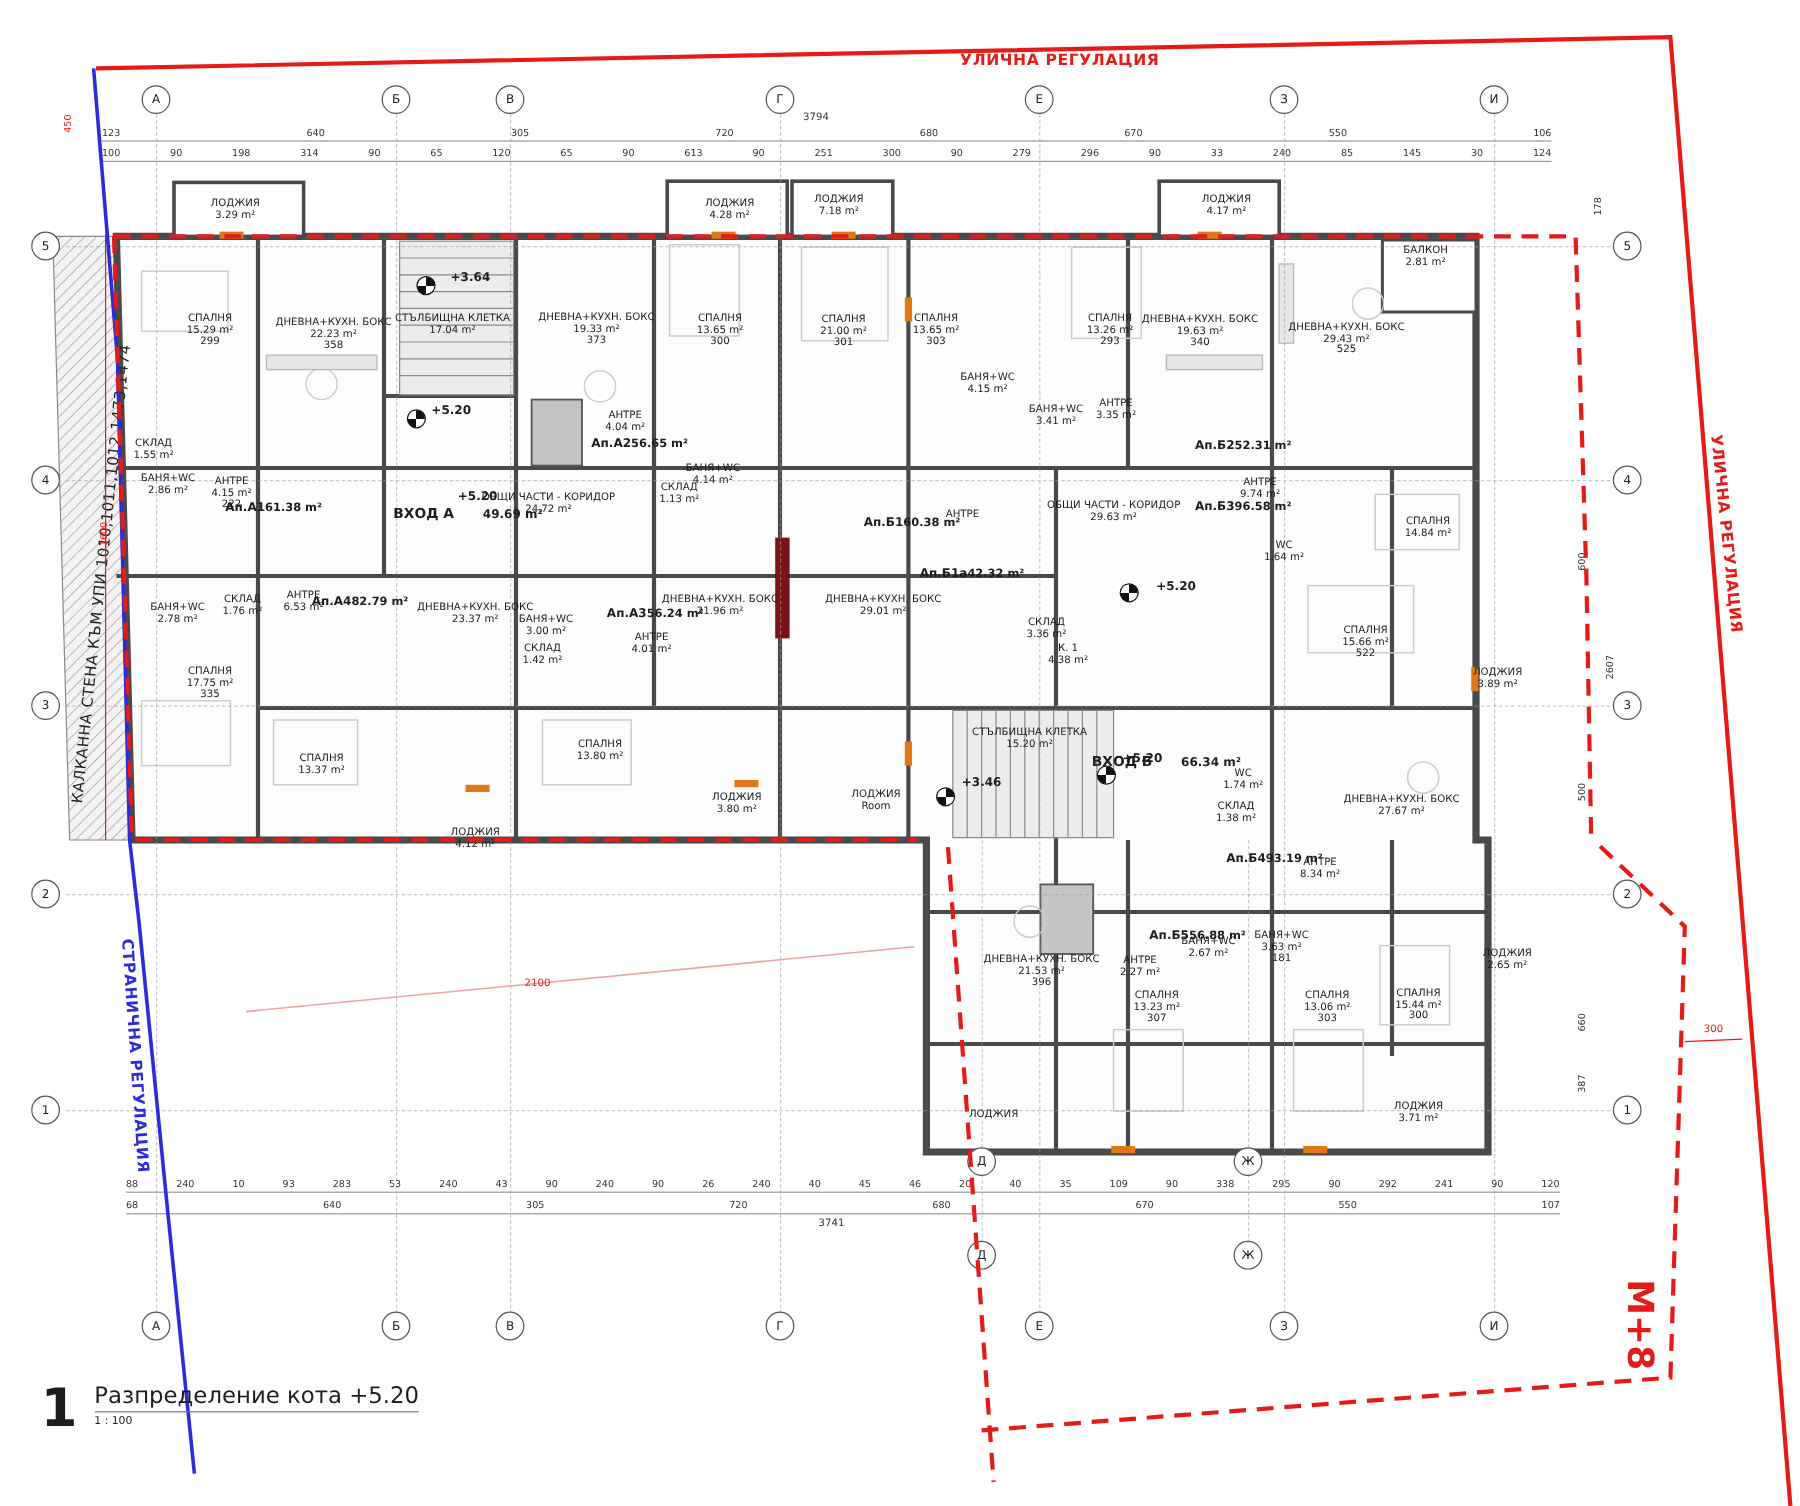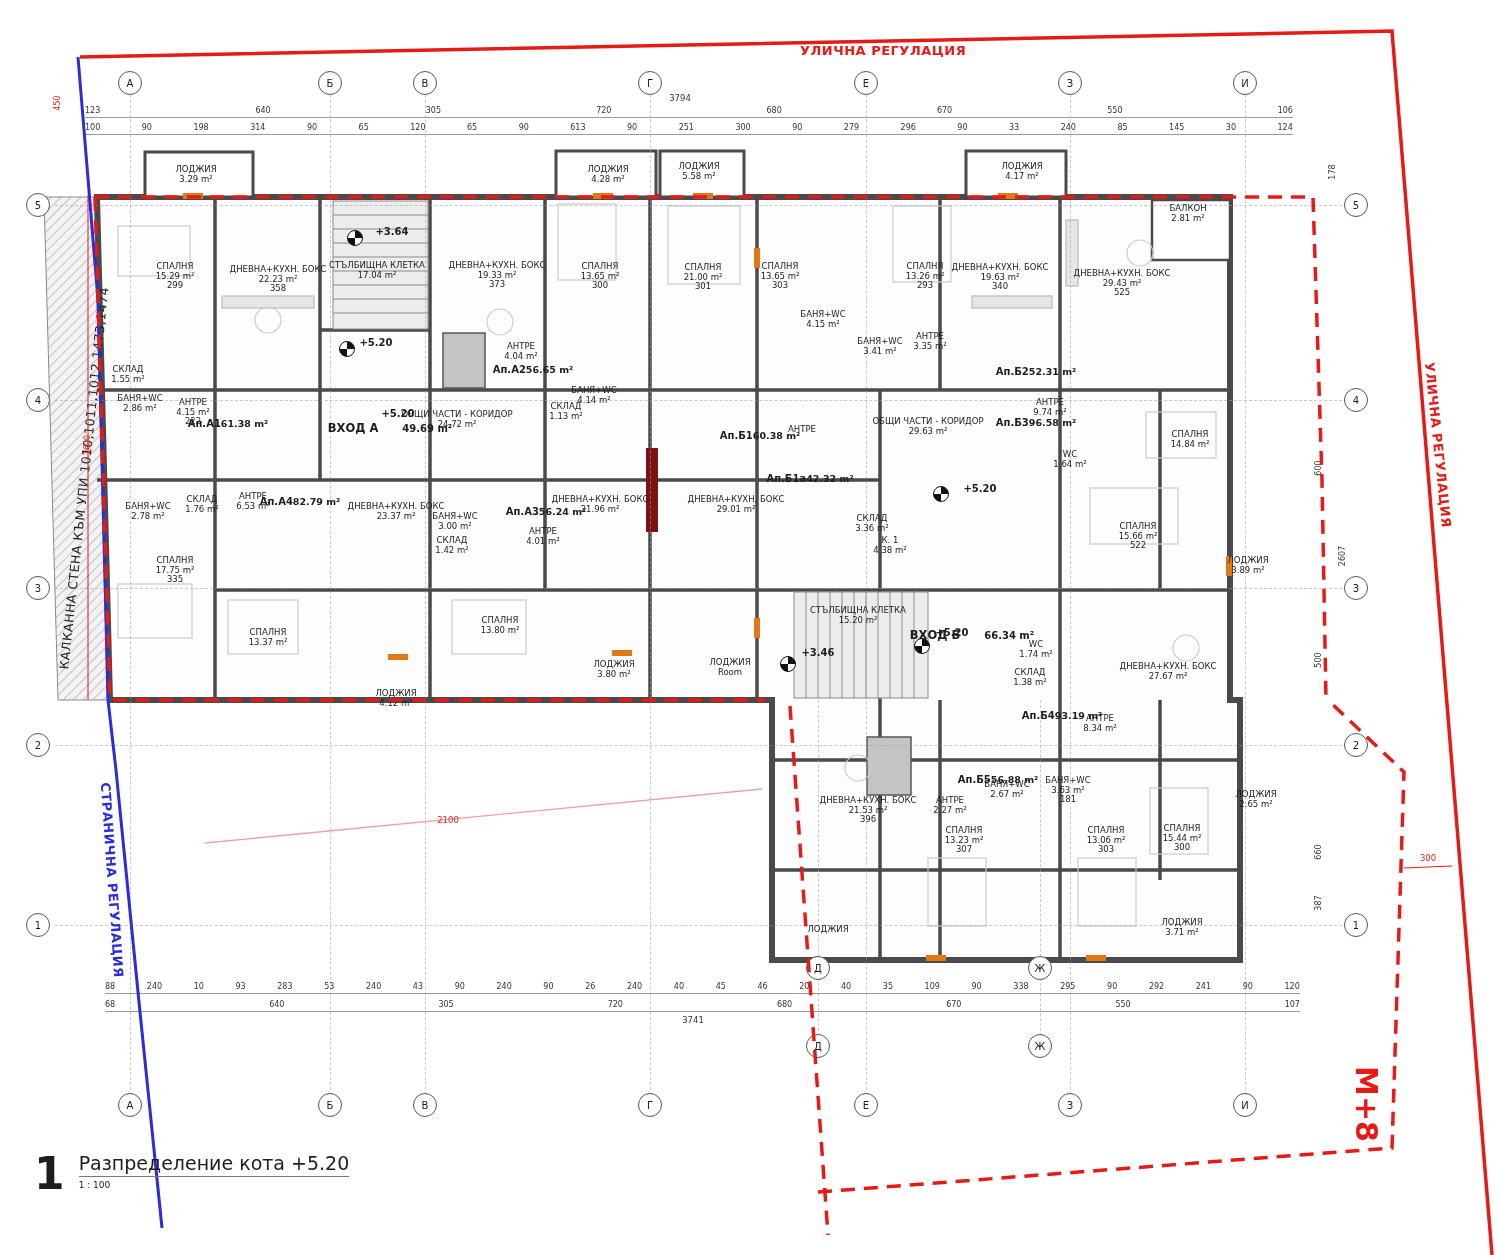--- a/index.html
+++ b/index.html
@@ -357,21 +357,21 @@
     <div class="lbl room" style="left: 196px; top: 175px;">
       <span class="nm">ЛОДЖИЯ</span>
       <span class="ar">3.29 m²</span>
     </div>
     <div class="lbl room" style="left: 608px; top: 175px;">
       <span class="nm">ЛОДЖИЯ</span>
       <span class="ar">4.28 m²</span>
     </div>
     <div class="lbl room" style="left: 699px; top: 172px;">
       <span class="nm">ЛОДЖИЯ</span>
-      <span class="ar">5.58 m²</span>
+      <span class="ar">7.18 m²</span>
     </div>
     <div class="lbl room" style="left: 1022px; top: 172px;">
       <span class="nm">ЛОДЖИЯ</span>
       <span class="ar">4.17 m²</span>
     </div>
     <div class="lbl room" style="left: 823px; top: 320px;">
       <span class="nm">БАНЯ+WC</span>
       <span class="ar">4.15 m²</span>
     </div>
     <div class="lbl room" style="left: 880px; top: 347px;">

